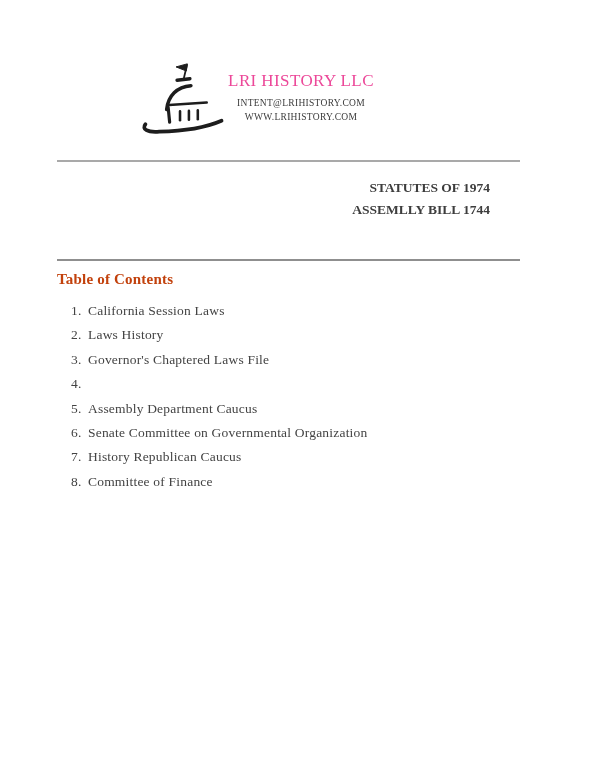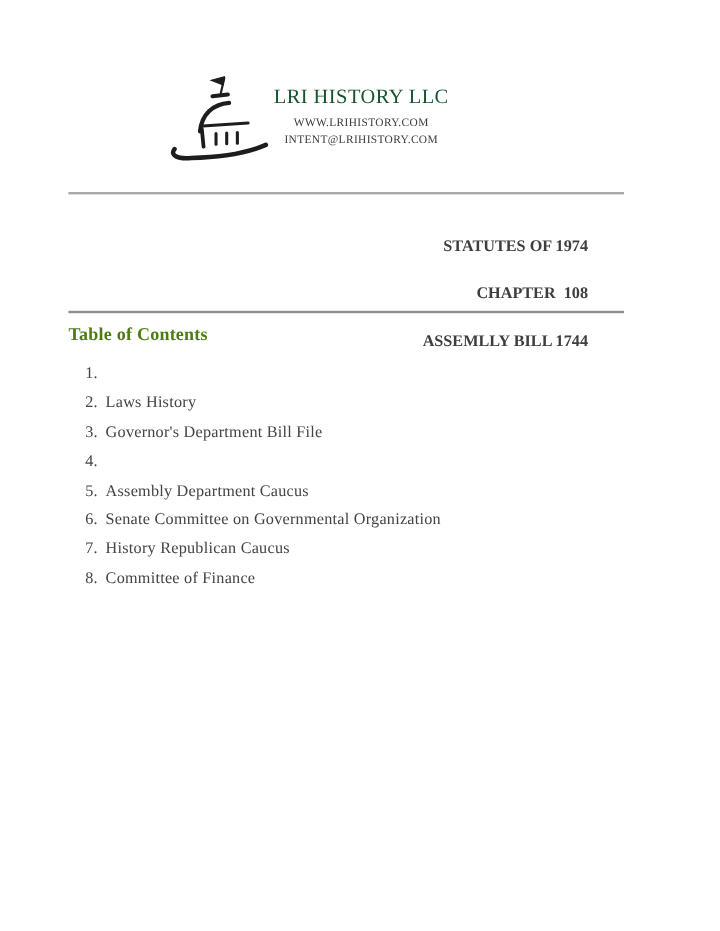--- a/index.html
+++ b/index.html
@@ -28,21 +28,21 @@
   .brand {
     position: absolute;
     left: 226px;
     top: 71px;
     width: 150px;
     text-align: center;
   }
   .company-name {
     font-size: 17px;
     letter-spacing: 0.4px;
-    color: #14532d;
+    color: #ec4899;
     white-space: nowrap;
     margin-bottom: 5px;
   }
   .contact-line {
     font-size: 9.5px;
     line-height: 14px;
     letter-spacing: 0.3px;
     color: #3b3b3b;
     white-space: nowrap;
   }
@@ -64,31 +64,31 @@
   .bill-reference {
     position: absolute;
     top: 177px;
     right: 110px;
     text-align: right;
     font-weight: bold;
     font-size: 13.5px;
     line-height: 22.4px;
     color: #3d3d3d;
   }
-  .ref-line { white-space: pre; margin-top: 17px; }
+  .ref-line { white-space: pre; }
 
   
   .toc-heading {
     position: absolute;
     left: 57px;
     top: 271px;
     margin: 0;
     font-size: 15px;
     font-weight: bold;
-    color: #4d7c0f;
+    color: #c2410c;
     letter-spacing: 0.2px;
   }
   .toc-list {
     position: absolute;
     left: 71px;
     top: 304px;
     margin: 0;
     padding: 0;
     list-style: none;
   }
@@ -130,47 +130,47 @@
       <path d="M43,53 L43,62" stroke-width="2.6"></path>
       <path d="M52,52.5 L52,61.5" stroke-width="2.6"></path>
       <path d="M61,52 L61,61" stroke-width="2.6"></path>
 
       <path d="M8,66 C4,71 10,74.5 22,73.5 C47,73 70,69 85,62.5" stroke-width="3.8"></path>
     </svg>
   </div>
 
   <div class="brand">
     <div class="company-name">LRI HISTORY LLC</div>
+    <div class="contact-line">INTENT@LRIHISTORY.COM</div>
     <div class="contact-line">WWW.LRIHISTORY.COM</div>
-    <div class="contact-line">INTENT@LRIHISTORY.COM</div>
   </div>
 
   <hr class="rule rule-top">
 
   <div class="bill-reference">
     <div class="ref-line">STATUTES OF 1974</div>
-    <div class="ref-line">CHAPTER  108</div>
     <div class="ref-line">ASSEMLLY BILL 1744</div>
   </div>
 
   <hr class="rule rule-bottom">
 
   <h1 class="toc-heading">Table of Contents</h1>
 
   <ol class="toc-list">
     <li class="toc-item">
       <span class="toc-number">1.</span>
+      <span class="toc-label">California Session Laws</span>
     </li>
     <li class="toc-item">
       <span class="toc-number">2.</span>
       <span class="toc-label">Laws History</span>
     </li>
     <li class="toc-item">
       <span class="toc-number">3.</span>
-      <span class="toc-label">Governor's Department Bill File</span>
+      <span class="toc-label">Governor's Chaptered Laws File</span>
     </li>
     <li class="toc-item">
       <span class="toc-number">4.</span>
     </li>
     <li class="toc-item">
       <span class="toc-number">5.</span>
       <span class="toc-label">Assembly Department Caucus</span>
     </li>
     <li class="toc-item">
       <span class="toc-number">6.</span>

